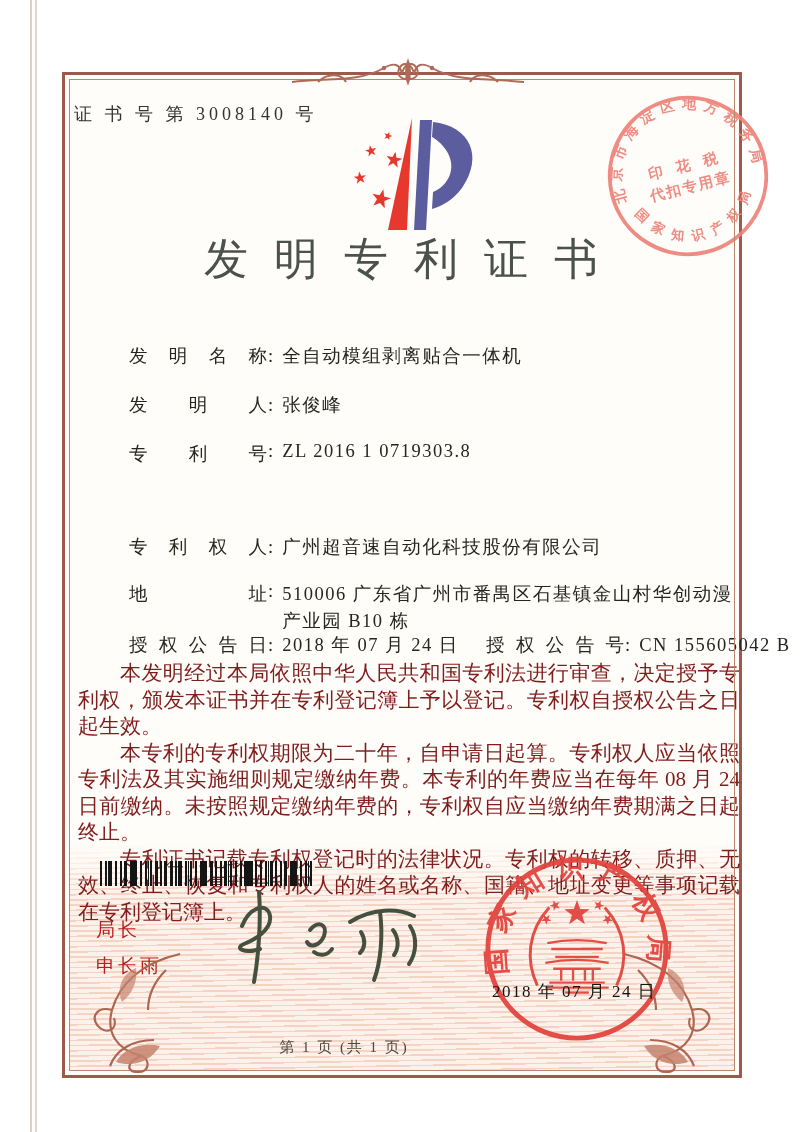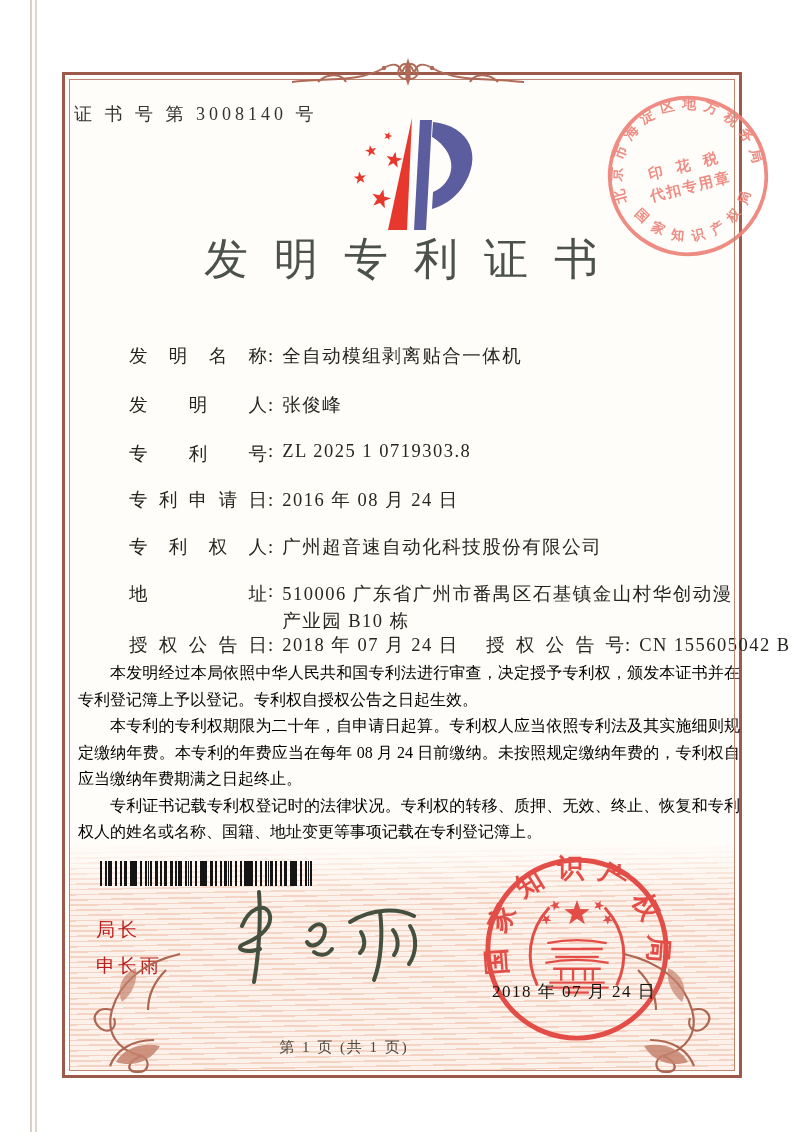--- a/index.html
+++ b/index.html
@@ -40,21 +40,21 @@
   .lab{display:inline-block;width:138px;text-align:justify;text-align-last:justify;vertical-align:top;}
   .colon{margin-left:1px;}
   .val{margin-left:9px;letter-spacing:1.5px;}
   .val-wrap{display:inline-block;vertical-align:top;margin-left:9px;letter-spacing:1.5px;
      width:460px;white-space:normal;line-height:27px;font-family:Liberation Serif, serif;}
   .pair2{position:absolute;left:357px;top:0;white-space:nowrap;}
   .lab2{display:inline-block;width:138px;text-align:justify;text-align-last:justify;}
 
   
   .body-text{position:absolute;left:78px;top:660px;width:662px;z-index:2;
-     font-size:16px;line-height:26.5px;color:#000000;text-align:justify;}
+     font-size:21px;line-height:26.5px;color:#7f1d1d;text-align:justify;}
   .body-text p{margin:0;text-indent:2em;}
 
   .barcode{position:absolute;left:100px;top:861px;width:212px;height:25px;z-index:2;
      background:
        repeating-linear-gradient(90deg,#141414 0 2px,rgba(0,0,0,0) 2px 5px),
        repeating-linear-gradient(90deg,#141414 0 1px,rgba(0,0,0,0) 1px 8px),
        repeating-linear-gradient(90deg,rgba(0,0,0,0) 0 9px,#141414 9px 12px,rgba(0,0,0,0) 12px 23px);}
 
   .officer{position:absolute;left:96px;top:912px;z-index:2;font-size:19px;color:#b91c1c;
      letter-spacing:3px;line-height:36px;}
@@ -162,24 +162,21 @@
 
   <div class="title">发明专利证书</div>
 
   <div class="row" style="top:343px">
     <span class="lab">发明名称</span><span class="colon">:</span><span class="val">全自动模组剥离贴合一体机</span>
   </div>
   <div class="row" style="top:392px">
     <span class="lab">发明人</span><span class="colon">:</span><span class="val">张俊峰</span>
   </div>
   <div class="row" style="top:441px">
-    <span class="lab">专利号</span><span class="colon">:</span><span class="val">ZL 2025 1 0719303.8</span>
-  </div>
-  <div class="row" style="top:487px">
-    <span class="lab">专利申请日</span><span class="colon">:</span><span class="val">2016 年 08 月 24 日</span>
+    <span class="lab">专利号</span><span class="colon">:</span><span class="val">ZL 2016 1 0719303.8</span>
   </div>
   <div class="row" style="top:534px">
     <span class="lab">专利权人</span><span class="colon">:</span><span class="val">广州超音速自动化科技股份有限公司</span>
   </div>
   <div class="row" style="top:581px">
     <span class="lab">地址</span><span class="colon">:</span><span class="val-wrap">510006 广东省广州市番禺区石基镇金山村华创动漫产业园 B10 栋</span>
   </div>
   <div class="row" style="top:632px">
     <span class="lab">授权公告日</span><span class="colon">:</span><span class="val">2018 年 07 月 24 日</span>
     <span class="pair2">

